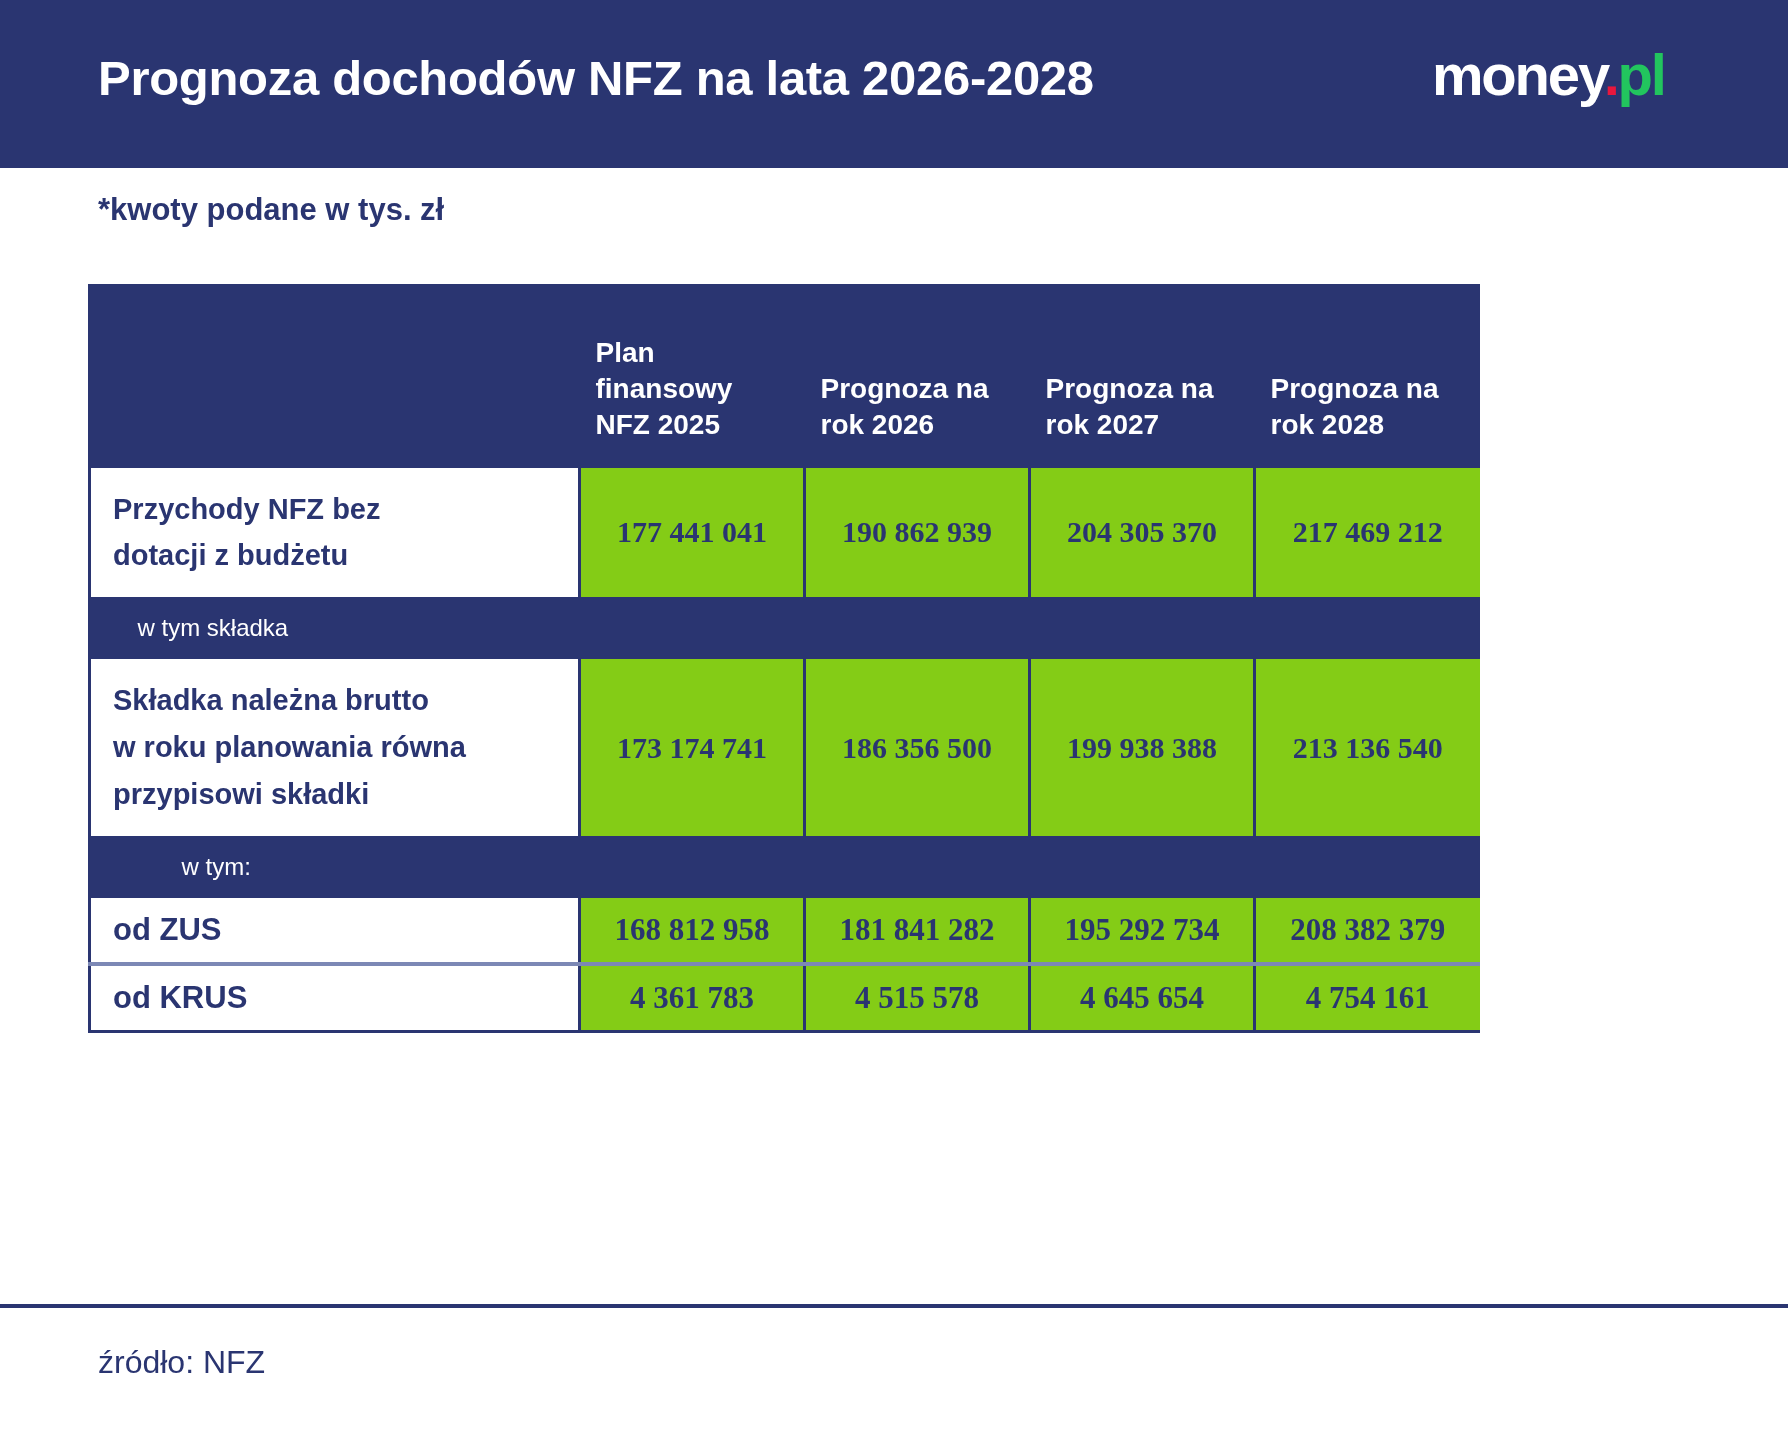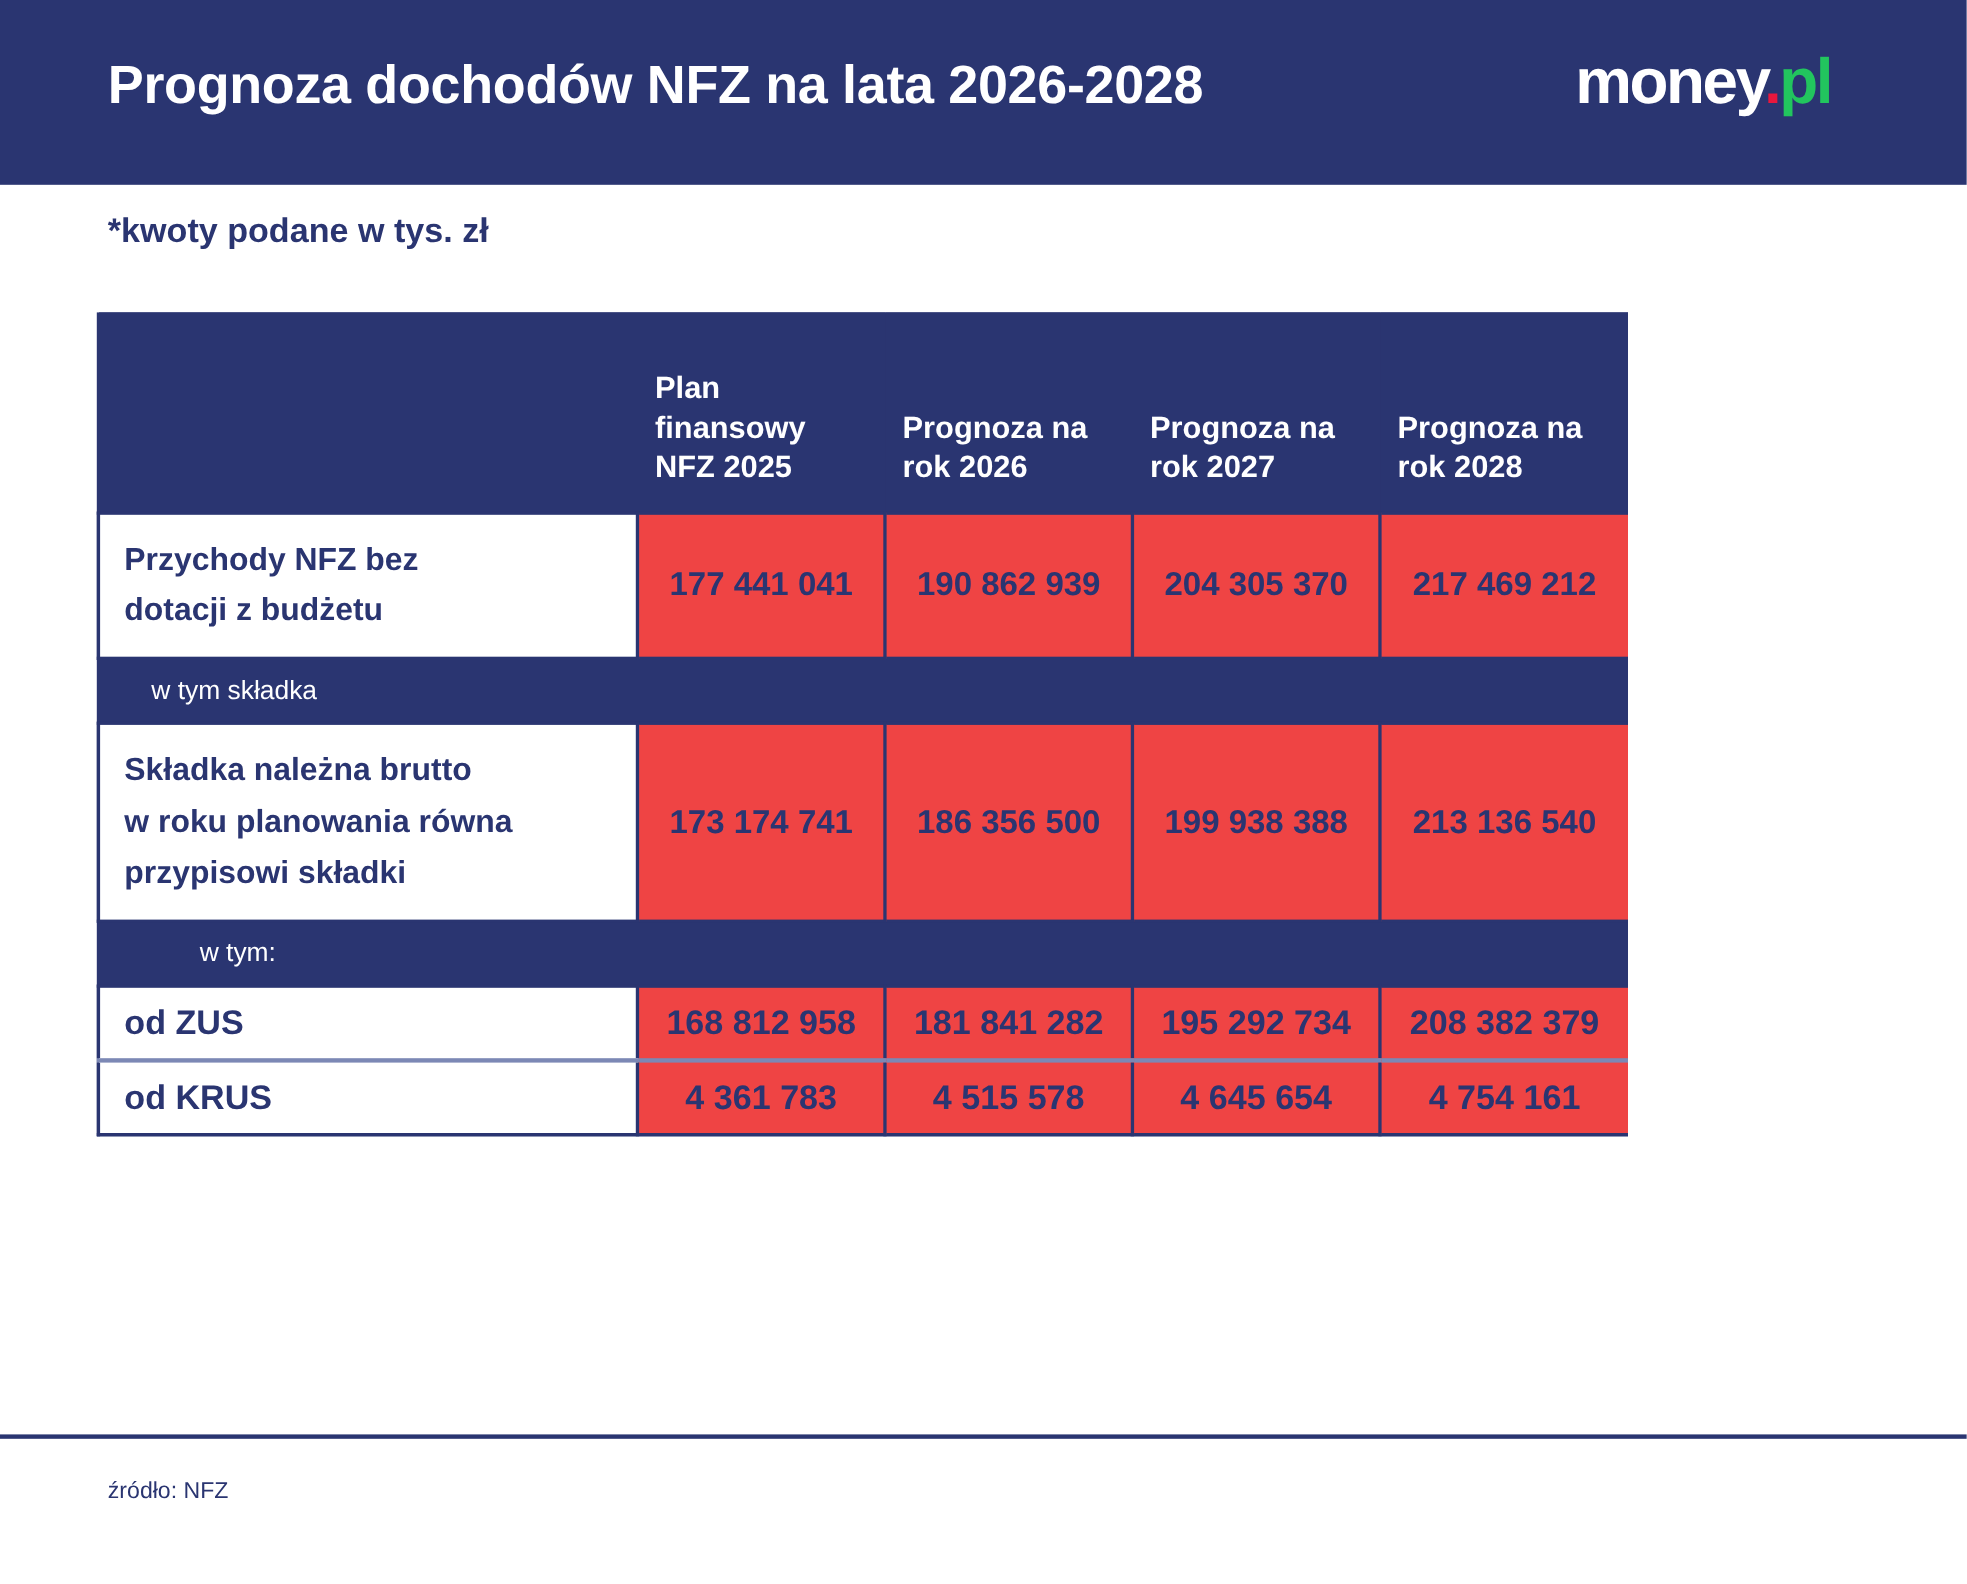--- a/index.html
+++ b/index.html
@@ -78,29 +78,30 @@
     color:#2a3571;
     font-size:29px;
     font-weight:bold;
     text-align:left;
     line-height:1.62;
     padding:18px 22px;
     border:3px solid #2a3571;
     border-left:none;
   }
   td.num {
-    background:#ef4444;
+    background:#84cc16;
     color:#2a3571;
     font-size:30px;
     font-weight:bold;
     text-align:center;
     vertical-align:middle;
     padding:18px 8px;
     border:3px solid #2a3571;
     white-space:nowrap;
+    font-family:Liberation Serif, serif;
   }
   td.num.last { border-right:none; }
 
   
   td.band {
     background:#2a3571;
     color:#ffffff;
     font-size:24px;
     font-weight:normal;
     text-align:left;
@@ -126,21 +127,21 @@
   
   td.label.firstcol { border-left:3px solid #2a3571; }
 
   
   .footer-rule {
     position:absolute; left:0; top:1304px;
     width:1788px; height:4px; background:#2a3571;
   }
   .source {
     position:absolute; left:98px; top:1344px;
-    font-size:21px; font-weight:normal; color:#2a3571;
+    font-size:32px; font-weight:normal; color:#2a3571;
     white-space:nowrap;
   }
 </style>
 </head>
 <body>
 
 <div id="page">
 
   <div class="header-bar">
     <div class="header-title">Prognoza dochodów NFZ na lata 2026-2028</div>

